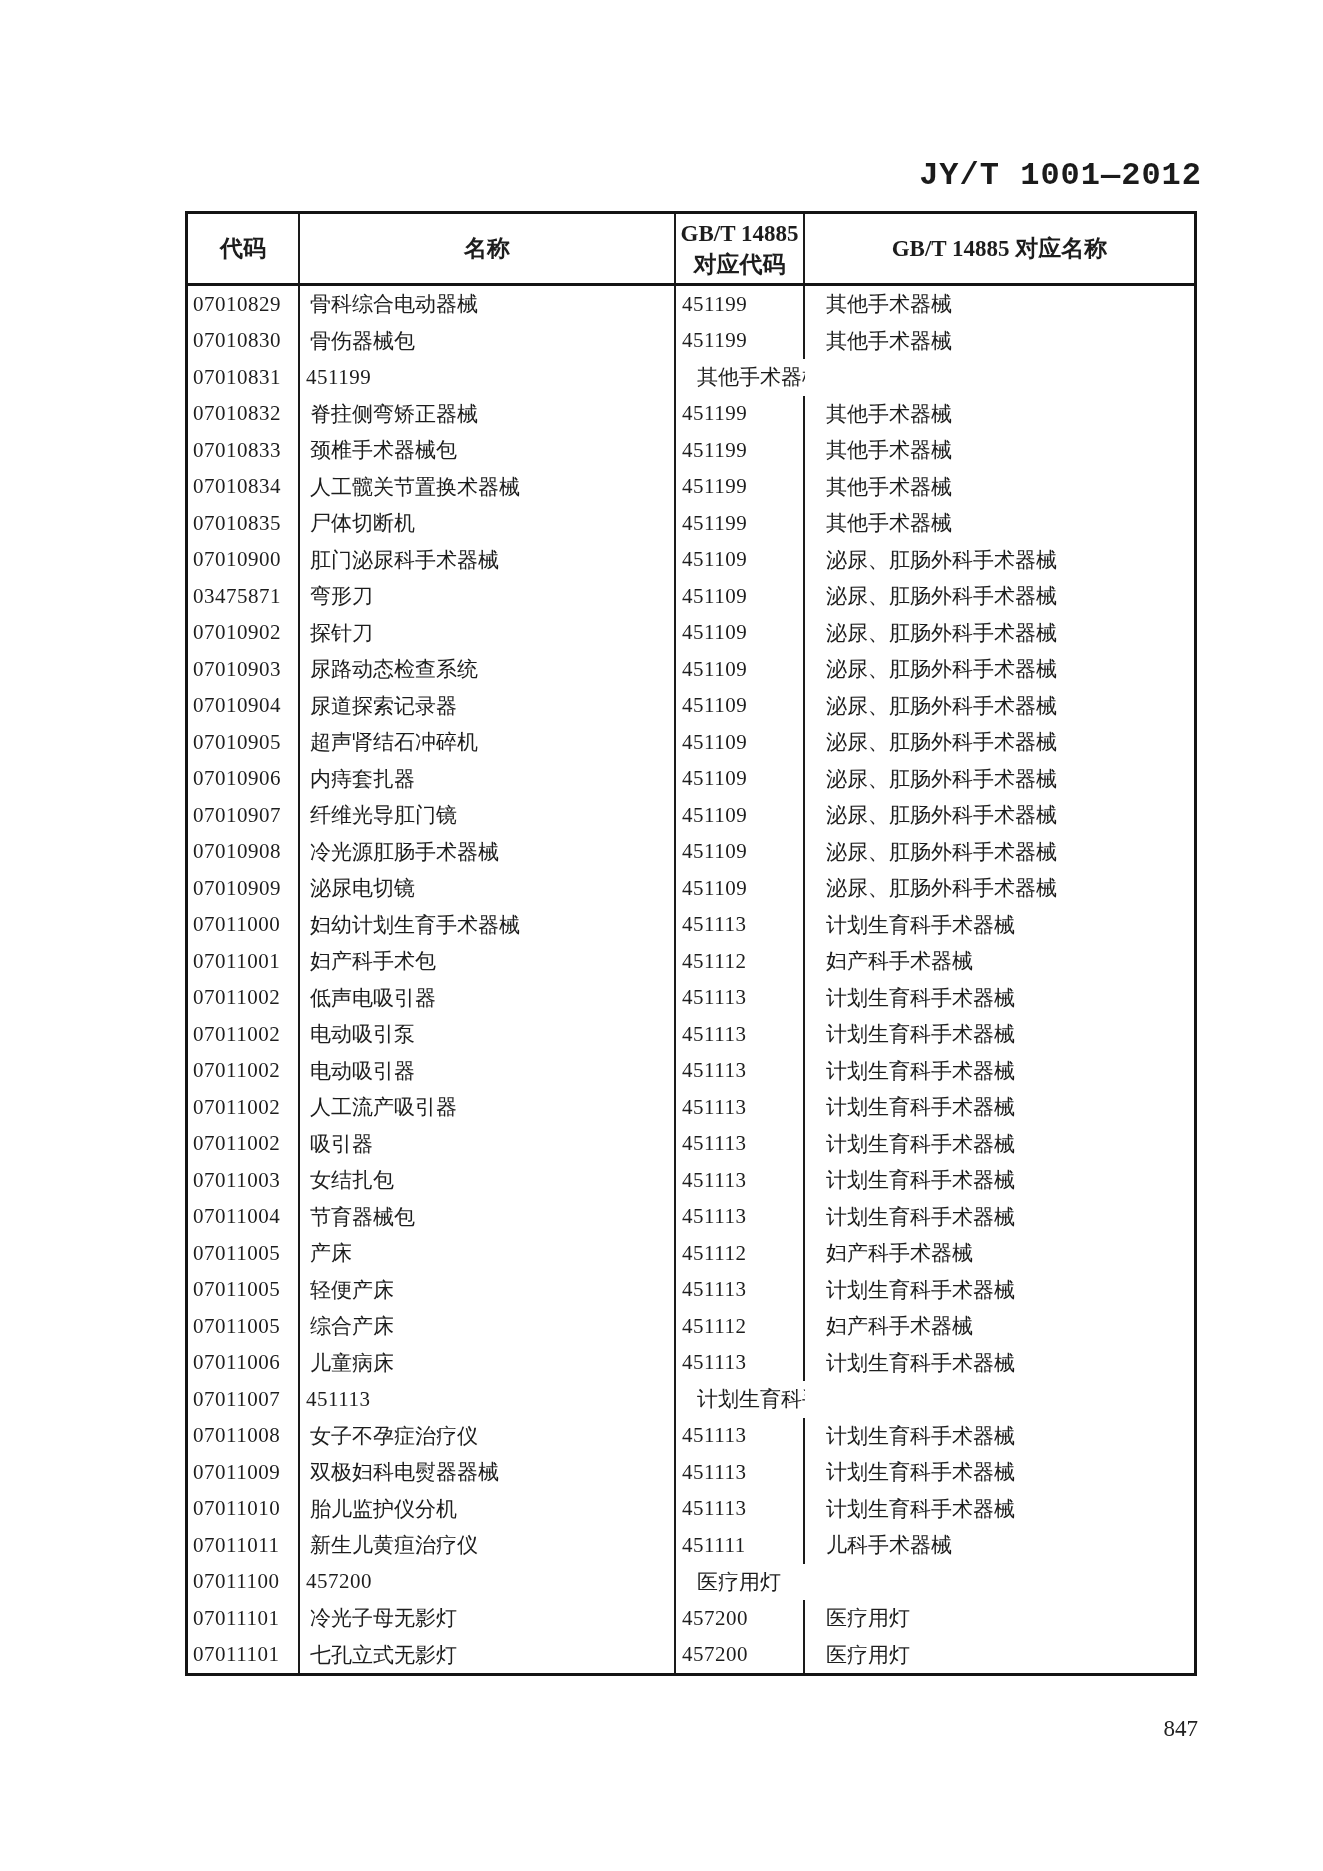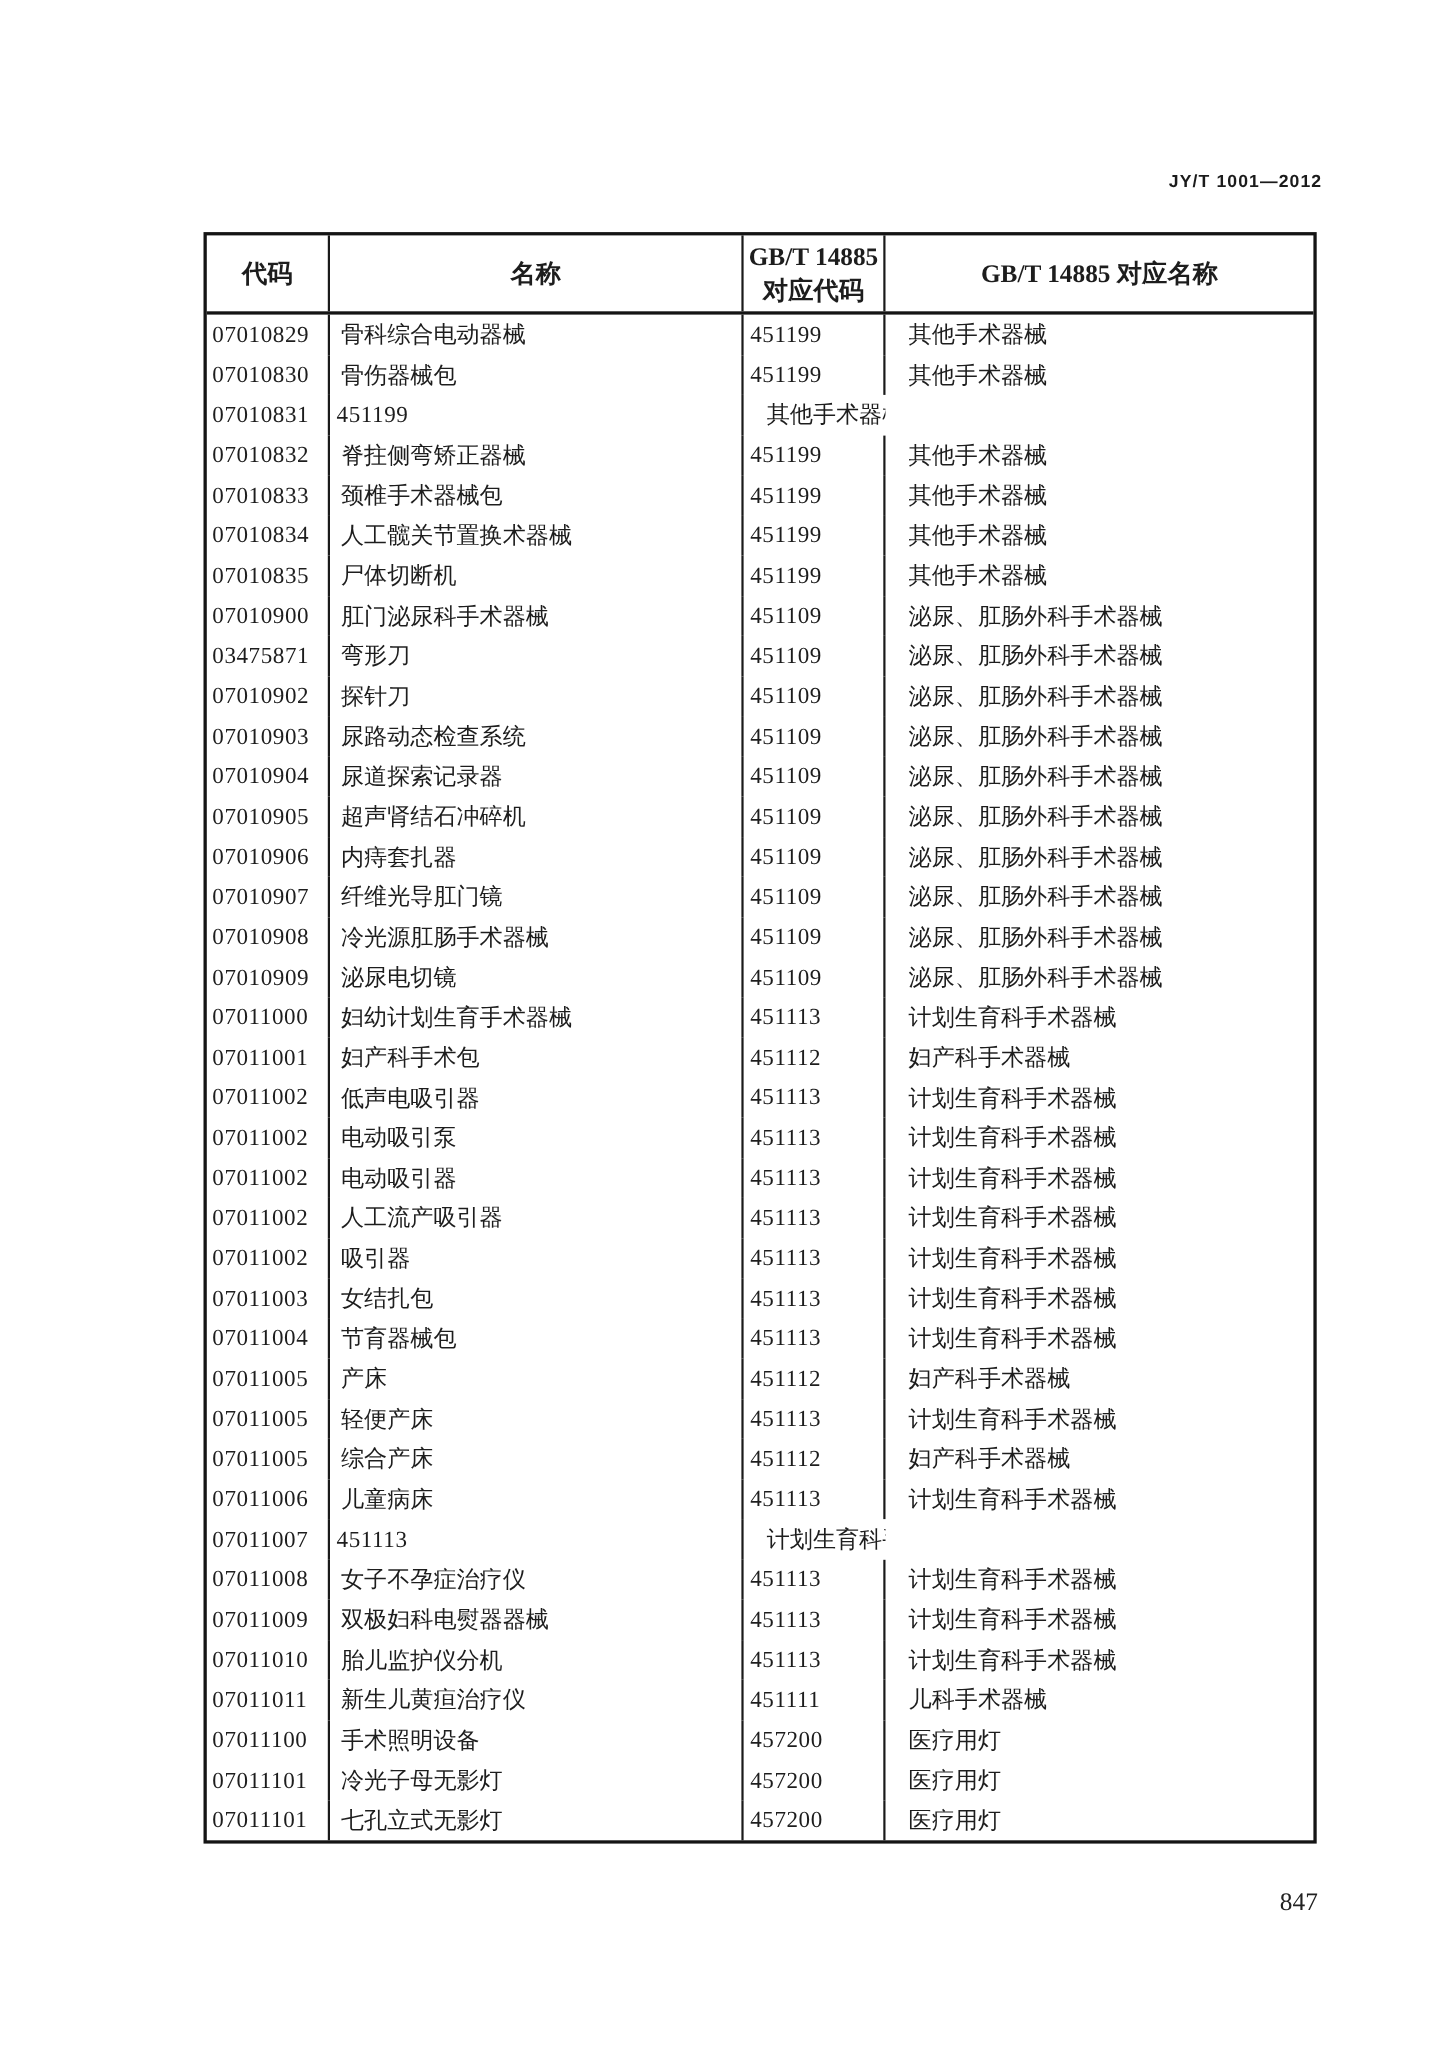--- a/index.html
+++ b/index.html
@@ -13,23 +13,23 @@
     height: 1871px;
     background: #ffffff;
     font-family: "Liberation Serif", "DejaVu Serif", serif;
     color: #1d1d1d;
     overflow: hidden;
   }
   .std-number {
     position: absolute;
     top: 157px;
     right: 121px;
-    font-family: Liberation Sans, sans-serif;
+    font-family: Liberation Mono, monospace;
     font-weight: bold;
-    font-size: 16px;
+    font-size: 32px;
     letter-spacing: 1px;
     color: #1b1b1b;
     white-space: nowrap;
   }
   .doc-table {
     position: absolute;
     left: 153px;
     top: 211px;
     width: 1012px;
     border: 3px solid #141414;
@@ -344,21 +344,20 @@
 
   <div class="trow">
     <div class="cell c-code">07011011</div>
     <div class="cell c-name">新生儿黄疸治疗仪</div>
     <div class="cell c-gbcode">451111</div>
     <div class="cell c-gbname">儿科手术器械</div>
   </div>
 
   <div class="trow">
     <div class="cell c-code">07011100</div>
-    <div class="cell c-name">手术照明设备</div>
     <div class="cell c-gbcode">457200</div>
     <div class="cell c-gbname">医疗用灯</div>
   </div>
 
   <div class="trow">
     <div class="cell c-code">07011101</div>
     <div class="cell c-name">冷光子母无影灯</div>
     <div class="cell c-gbcode">457200</div>
     <div class="cell c-gbname">医疗用灯</div>
   </div>

